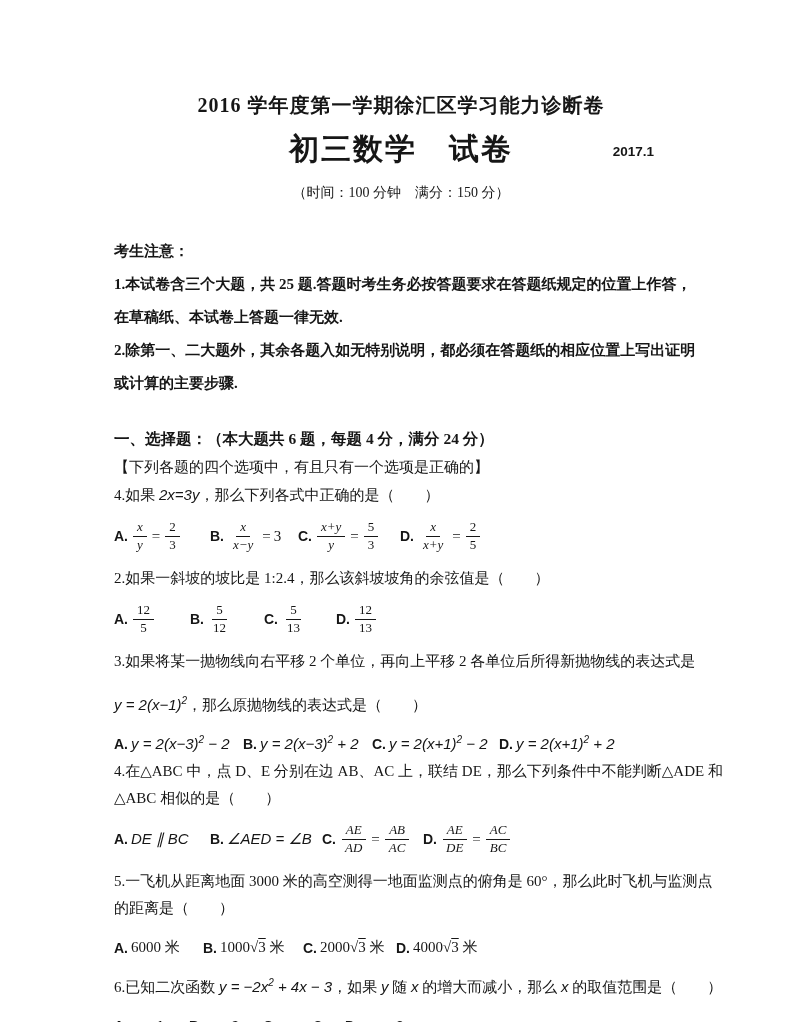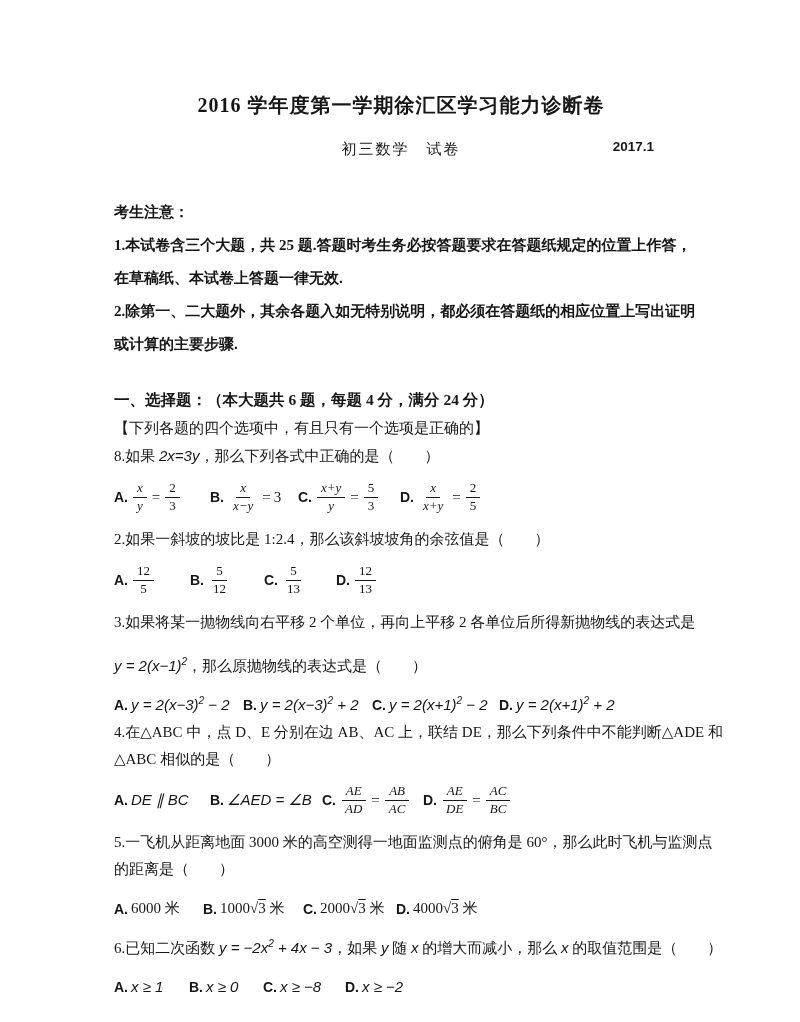--- a/index.html
+++ b/index.html
@@ -1,21 +1,21 @@
 <!DOCTYPE html>
 <html><head>
 <meta charset="utf-8">
 <style>
   html,body{margin:0;padding:0;width:800px;height:1022px;background:#ffffff;overflow:hidden;}
   body{color:#161616;font-family:"Liberation Serif","DejaVu Serif",serif;font-size:15px;}
   .page{position:relative;width:800px;height:804px;box-sizing:border-box;padding:92px 112px 0 114px;}
   .line{white-space:nowrap;}
   .title{text-align:center;font-size:20px;font-weight:700;letter-spacing:1px;line-height:26px;}
   .subtitle-row{position:relative;margin-top:16px;text-align:center;line-height:30px;}
-  .subtitle{font-size:15px;font-weight:400;letter-spacing:2px;}
+  .subtitle{font-size:30px;font-weight:700;letter-spacing:2px;}
   .date{position:absolute;right:34px;bottom:2px;font-size:13.5px;font-weight:700;font-family:"Liberation Sans","DejaVu Sans",sans-serif;}
   .meta{text-align:center;margin-top:14px;font-size:14px;line-height:20px;}
   .notice{margin-top:32px;font-weight:700;font-size:15px;}
   .notice .line{line-height:33px;}
   .sec-heading{font-weight:700;font-size:15.5px;margin-top:24px;line-height:30px;}
   .bracket-note{font-size:15px;line-height:27px;}
   .qline{font-size:15px;line-height:27px;}
   .math{font-style:italic;font-family:Liberation Sans, sans-serif;}
   sup{font-size:10px;line-height:0;}
   .opts{display:flex;align-items:center;font-size:15px;margin:3px 0 6px 0;}
@@ -35,34 +35,35 @@
 
 <div class="page">
 
   <div class="title line">2016 学年度第一学期徐汇区学习能力诊断卷</div>
 
   <div class="subtitle-row">
     <span class="subtitle">初三数学　试卷</span>
     <span class="date">2017.1</span>
   </div>
 
+  <div class="meta line">（时间：100 分钟　满分：150 分）</div>
 
   <div class="notice">
     <div class="line">考生注意：</div>
     <div class="line">1.本试卷含三个大题，共 25 题.答题时考生务必按答题要求在答题纸规定的位置上作答，</div>
     <div class="line">在草稿纸、本试卷上答题一律无效.</div>
     <div class="line">2.除第一、二大题外，其余各题入如无特别说明，都必须在答题纸的相应位置上写出证明</div>
     <div class="line">或计算的主要步骤.</div>
   </div>
 
   <div class="sec-heading line">一、选择题：（本大题共 6 题，每题 4 分，满分 24 分）</div>
   <div class="bracket-note line">【下列各题的四个选项中，有且只有一个选项是正确的】</div>
 
   <div class="qline line">
-    <span>8.如果 </span><span class="math">2x=3y</span><span>，那么下列各式中正确的是（　　）</span>
+    <span>4.如果 </span><span class="math">2x=3y</span><span>，那么下列各式中正确的是（　　）</span>
   </div>
   <div class="opts fr">
     <div class="opt" style="--ow:96px">
       <span class="olab">A.</span>
       <span class="frac fm">
           <span class="num">x</span>
           <span class="den">y</span>
         </span>
       <span class="eq">=</span>
       <span class="frac">

